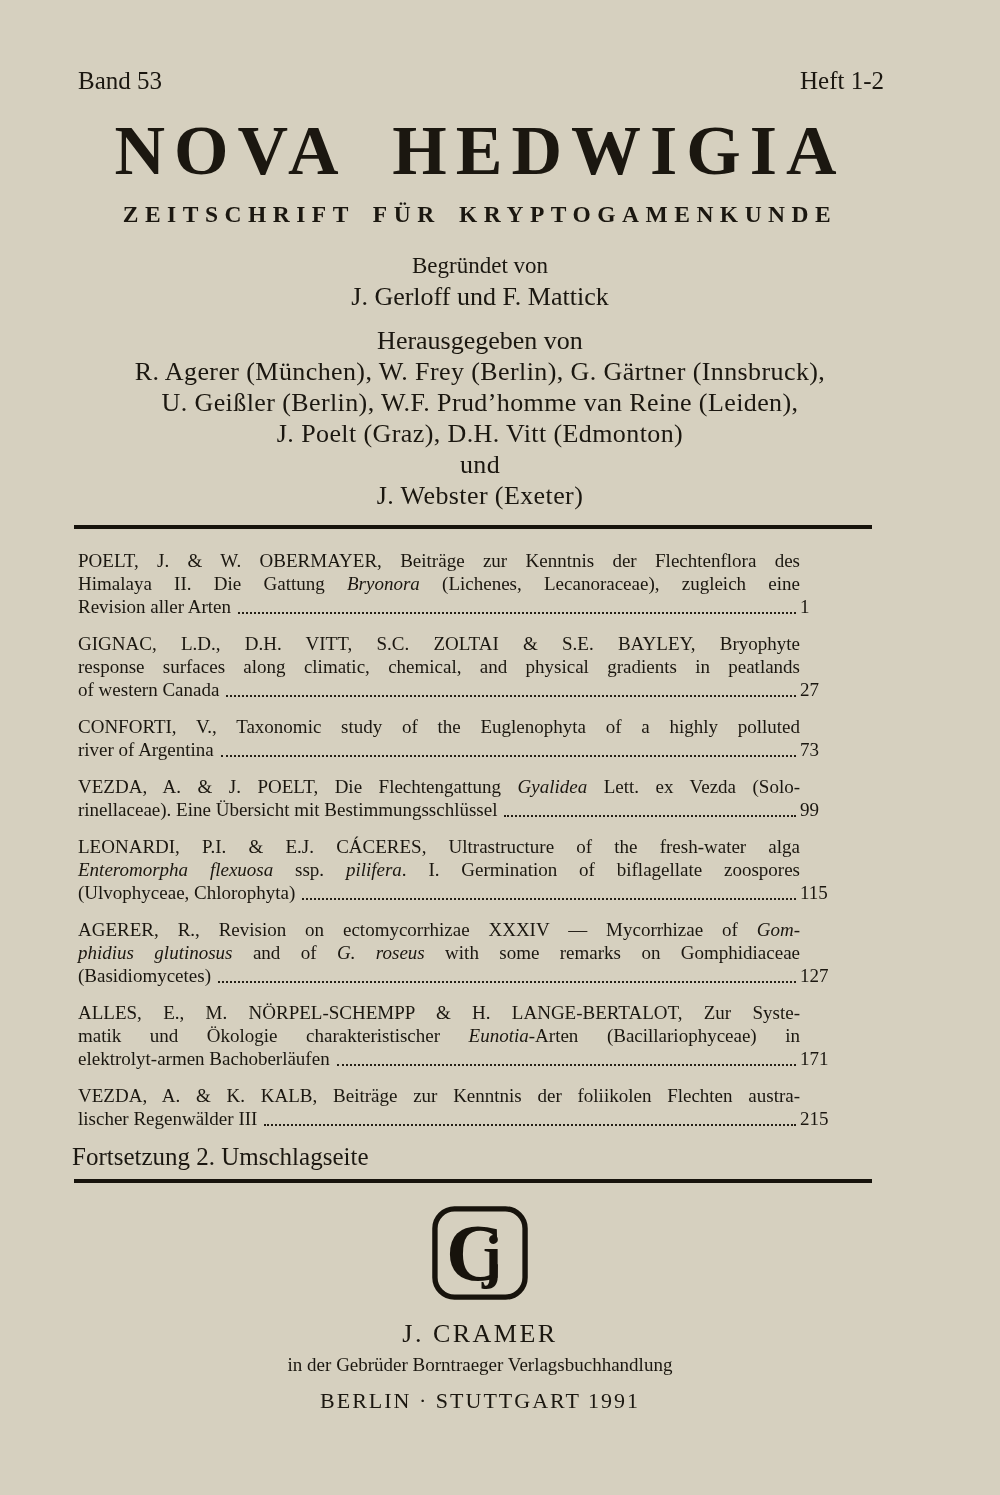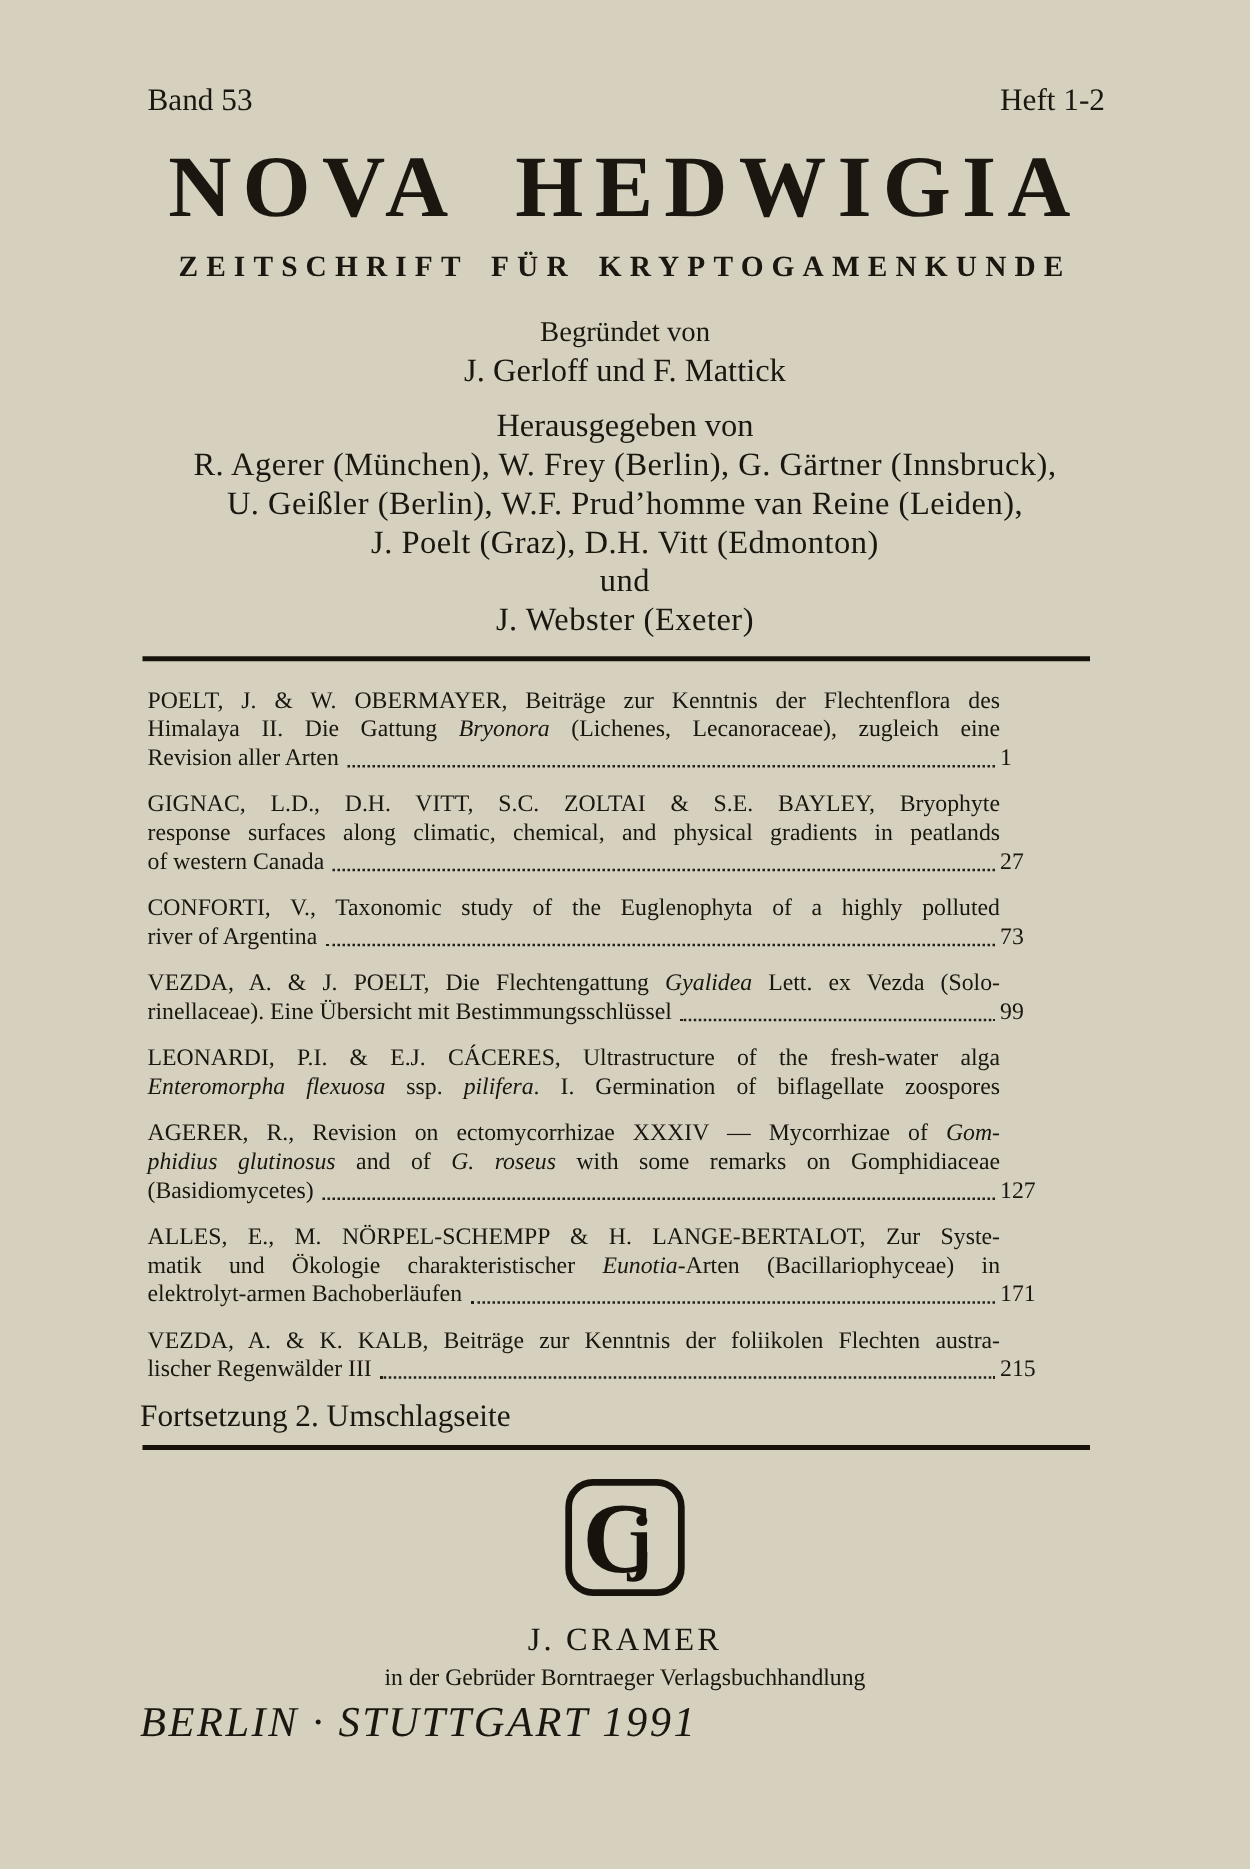--- a/index.html
+++ b/index.html
@@ -3,21 +3,21 @@
 <meta charset="utf-8">
 <style>
   html, body { margin: 0; padding: 0; }
   body {
     width: 1000px; height: 1495px;
     background: #d6d0bf;
     color: #1b1710;
     font-family: "Liberation Serif", "DejaVu Serif", serif;
     overflow: hidden;
   }
-  .cover { padding: 66px 112px 0 112px; }
+  .cover { padding: 66px 112px 0 72px; }
 
   .band-row {
     display: flex; justify-content: space-between;
     font-size: 25px; line-height: 30px;
     padding: 0 4px 0 6px;
   }
 
   .title {
     margin: 18px 0 0 0;
     text-align: center;
@@ -61,21 +61,21 @@
     width: 38px; text-align: right; line-height: 23px;
   }
 
   .continuation { margin-top: 6px; text-align: left; font-size: 25px; line-height: 26px; }
 
   .logo-wrap { margin-top: 22px; text-align: center; }
   .logo-wrap svg { display: inline-block; }
 
   .publisher { margin-top: 14px; text-align: center; font-size: 26px; letter-spacing: 2.5px; line-height: 30px; }
   .imprint { margin-top: 4px; text-align: center; font-size: 19px; line-height: 24px; }
-  .cityyear { margin-top: 8px; font-size: 34px; letter-spacing: 2px; line-height: 32px; font-style: italic; }
+  .cityyear { margin-top: 8px; text-align: center; font-size: 22px; letter-spacing: 2px; line-height: 32px; }
 </style>
 </head>
 <body style="background: rgb(214, 208, 191); color: rgb(27, 23, 16);">
 
 <div class="cover">
 
   <div class="band-row">
     <span>Band 53</span>
     <span>Heft 1-2</span>
   </div>
@@ -127,20 +127,25 @@
         <div class="toc-line"><span class="toc-text"><span>VEZDA, A. &amp; J. POELT, Die Flechtengattung </span><span class="it">Gyalidea</span><span> Lett. ex Vezda (Solo-</span></span></div>
         <div class="toc-line toc-line-last">
           <span class="toc-text"><span>rinellaceae). Eine Übersicht mit Bestimmungsschlüssel</span></span>
           <span class="leader"></span>
           <span class="pagenum">99</span>
         </div>
       </div>
       <div class="toc-entry">
         <div class="toc-line"><span class="toc-text"><span>LEONARDI, P.I. &amp; E.J. CÁCERES, Ultrastructure of the fresh-water alga</span></span></div>
         <div class="toc-line"><span class="toc-text"><span class="it">Enteromorpha flexuosa</span><span> ssp. </span><span class="it">pilifera</span><span>. I. Germination of biflagellate zoospores</span></span></div>
+        <div class="toc-line toc-line-last">
+          <span class="toc-text"><span>(Ulvophyceae, Chlorophyta)</span></span>
+          <span class="leader"></span>
+          <span class="pagenum">115</span>
+        </div>
       </div>
       <div class="toc-entry">
         <div class="toc-line"><span class="toc-text"><span>AGERER, R., Revision on ectomycorrhizae XXXIV — Mycorrhizae of </span><span class="it">Gom-</span></span></div>
         <div class="toc-line"><span class="toc-text"><span class="it">phidius glutinosus</span><span> and of </span><span class="it">G. roseus</span><span> with some remarks on Gomphidiaceae</span></span></div>
         <div class="toc-line toc-line-last">
           <span class="toc-text"><span>(Basidiomycetes)</span></span>
           <span class="leader"></span>
           <span class="pagenum">127</span>
         </div>
       </div>

